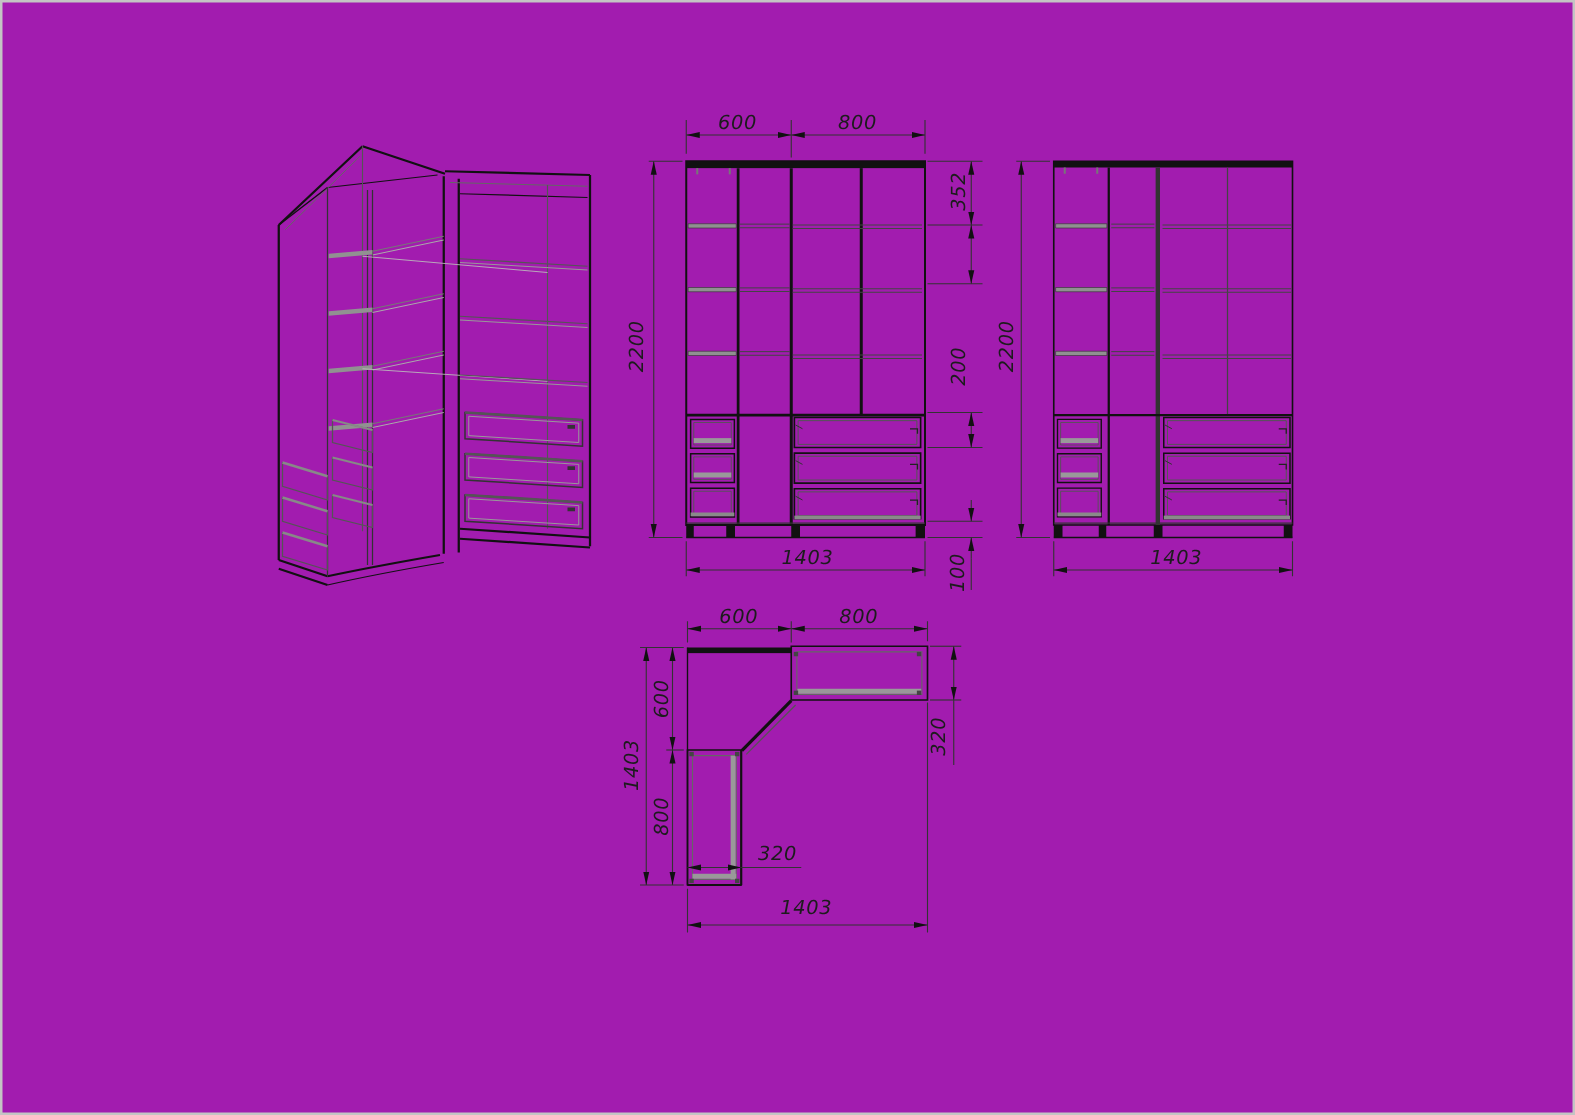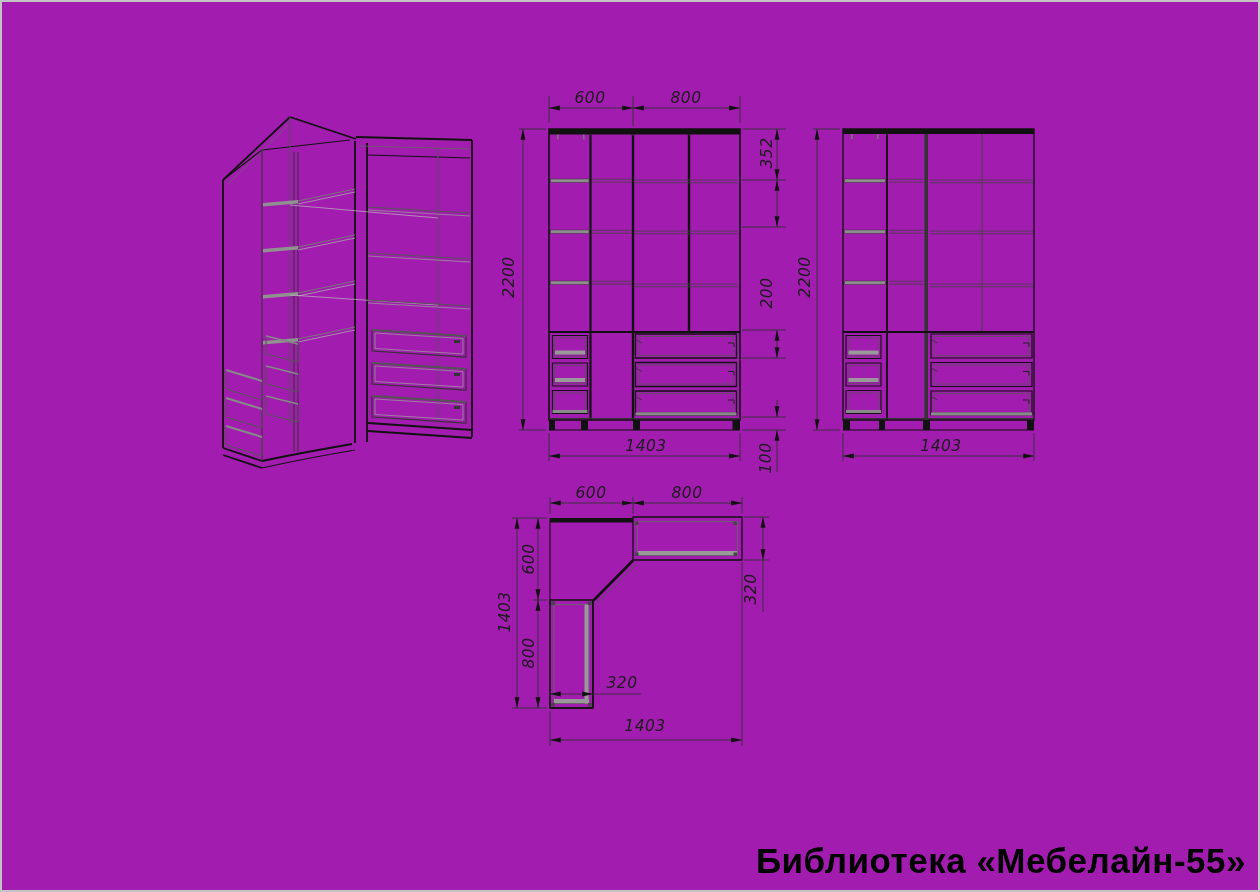--- a/index.html
+++ b/index.html
@@ -336,16 +336,15 @@
       <text class="dim-label" x="505" y="617" text-anchor="middle" transform="rotate(-90 505 612)">1403</text>
       <text class="dim-label" x="529" y="564" text-anchor="middle" transform="rotate(-90 529 559)">600</text>
       <text class="dim-label" x="529" y="658" text-anchor="middle" transform="rotate(-90 529 653)">800</text>
       <text class="dim-label" x="751" y="594" text-anchor="middle" transform="rotate(-90 751 589)">320</text>
       <text class="dim-label" x="622" y="688" text-anchor="middle">320</text>
       <text class="dim-label" x="645" y="731" text-anchor="middle">1403</text>
     </g>
   </g>
 </svg>
 
-<div class="title">Библиотека «Мебелайн-55»</div>
 <div class="frame"></div>
 
 </div>
 
 </body></html>

